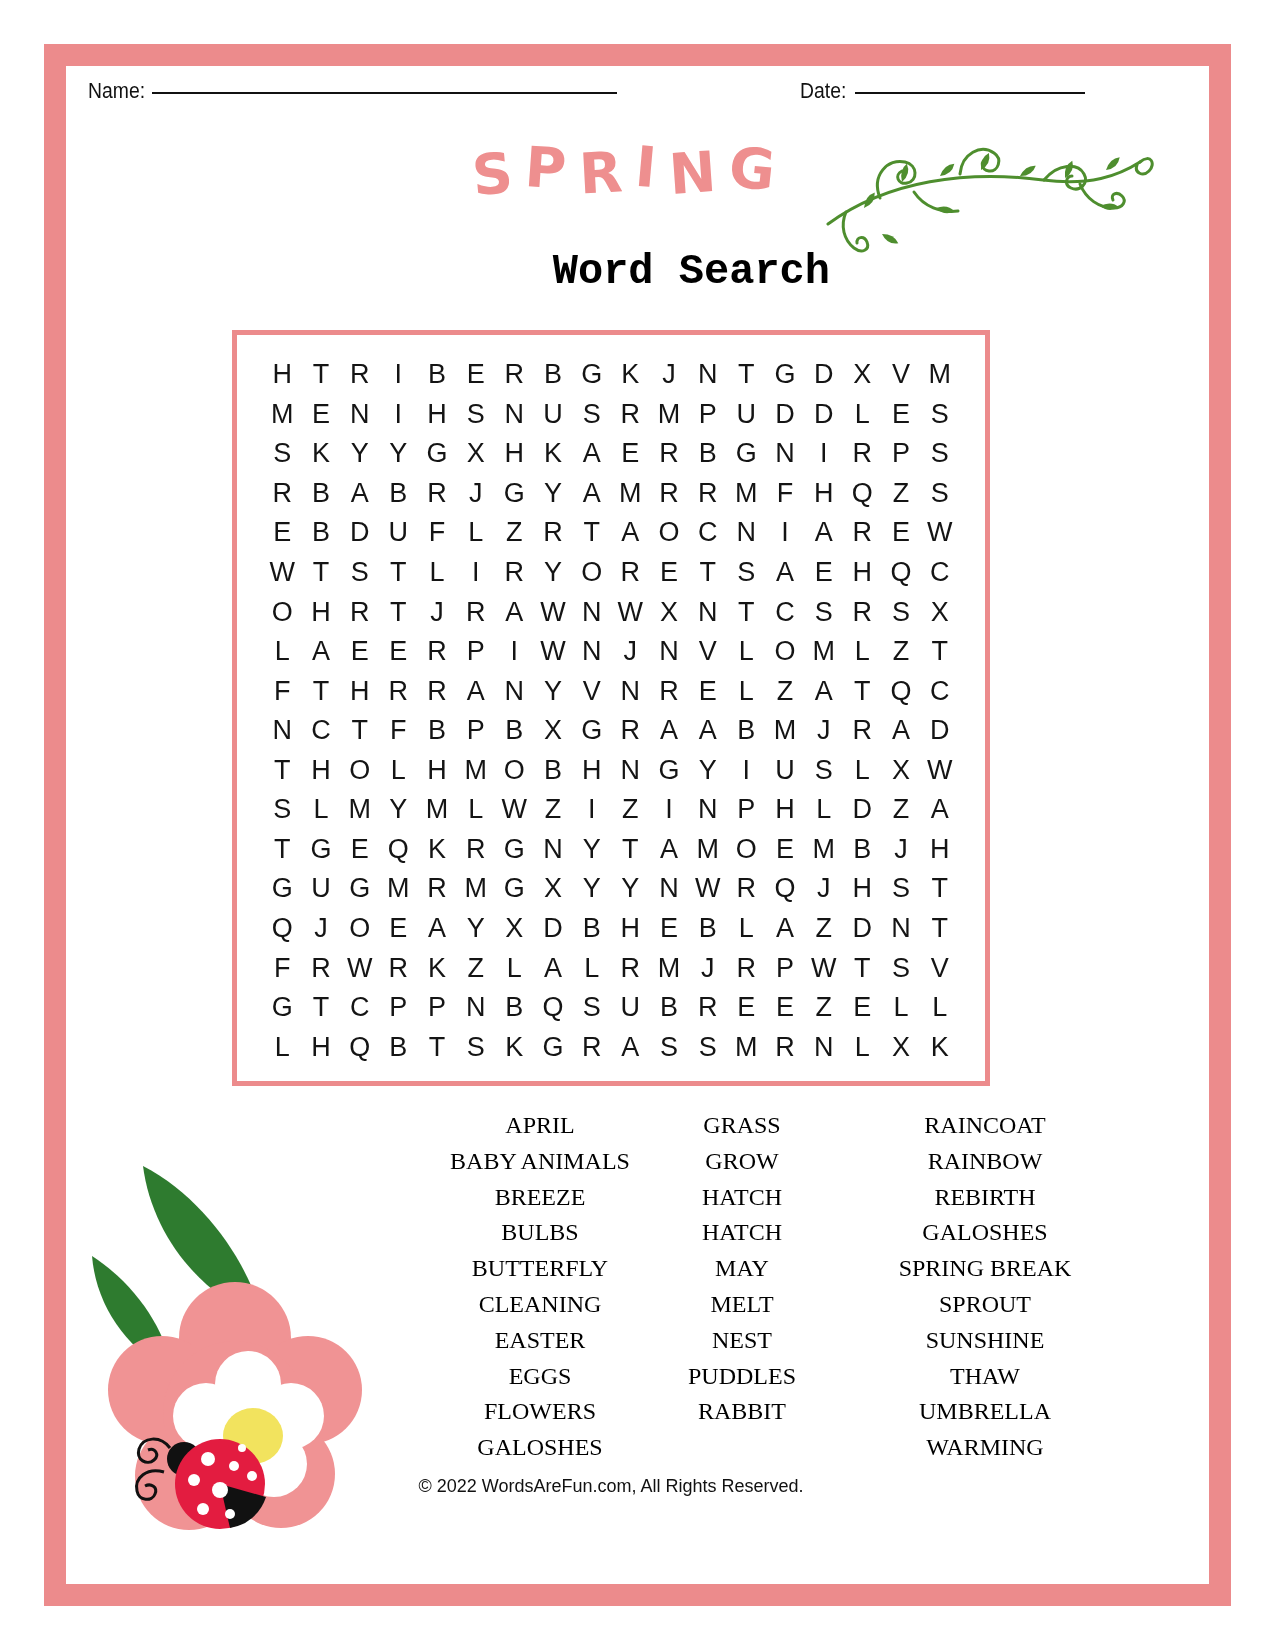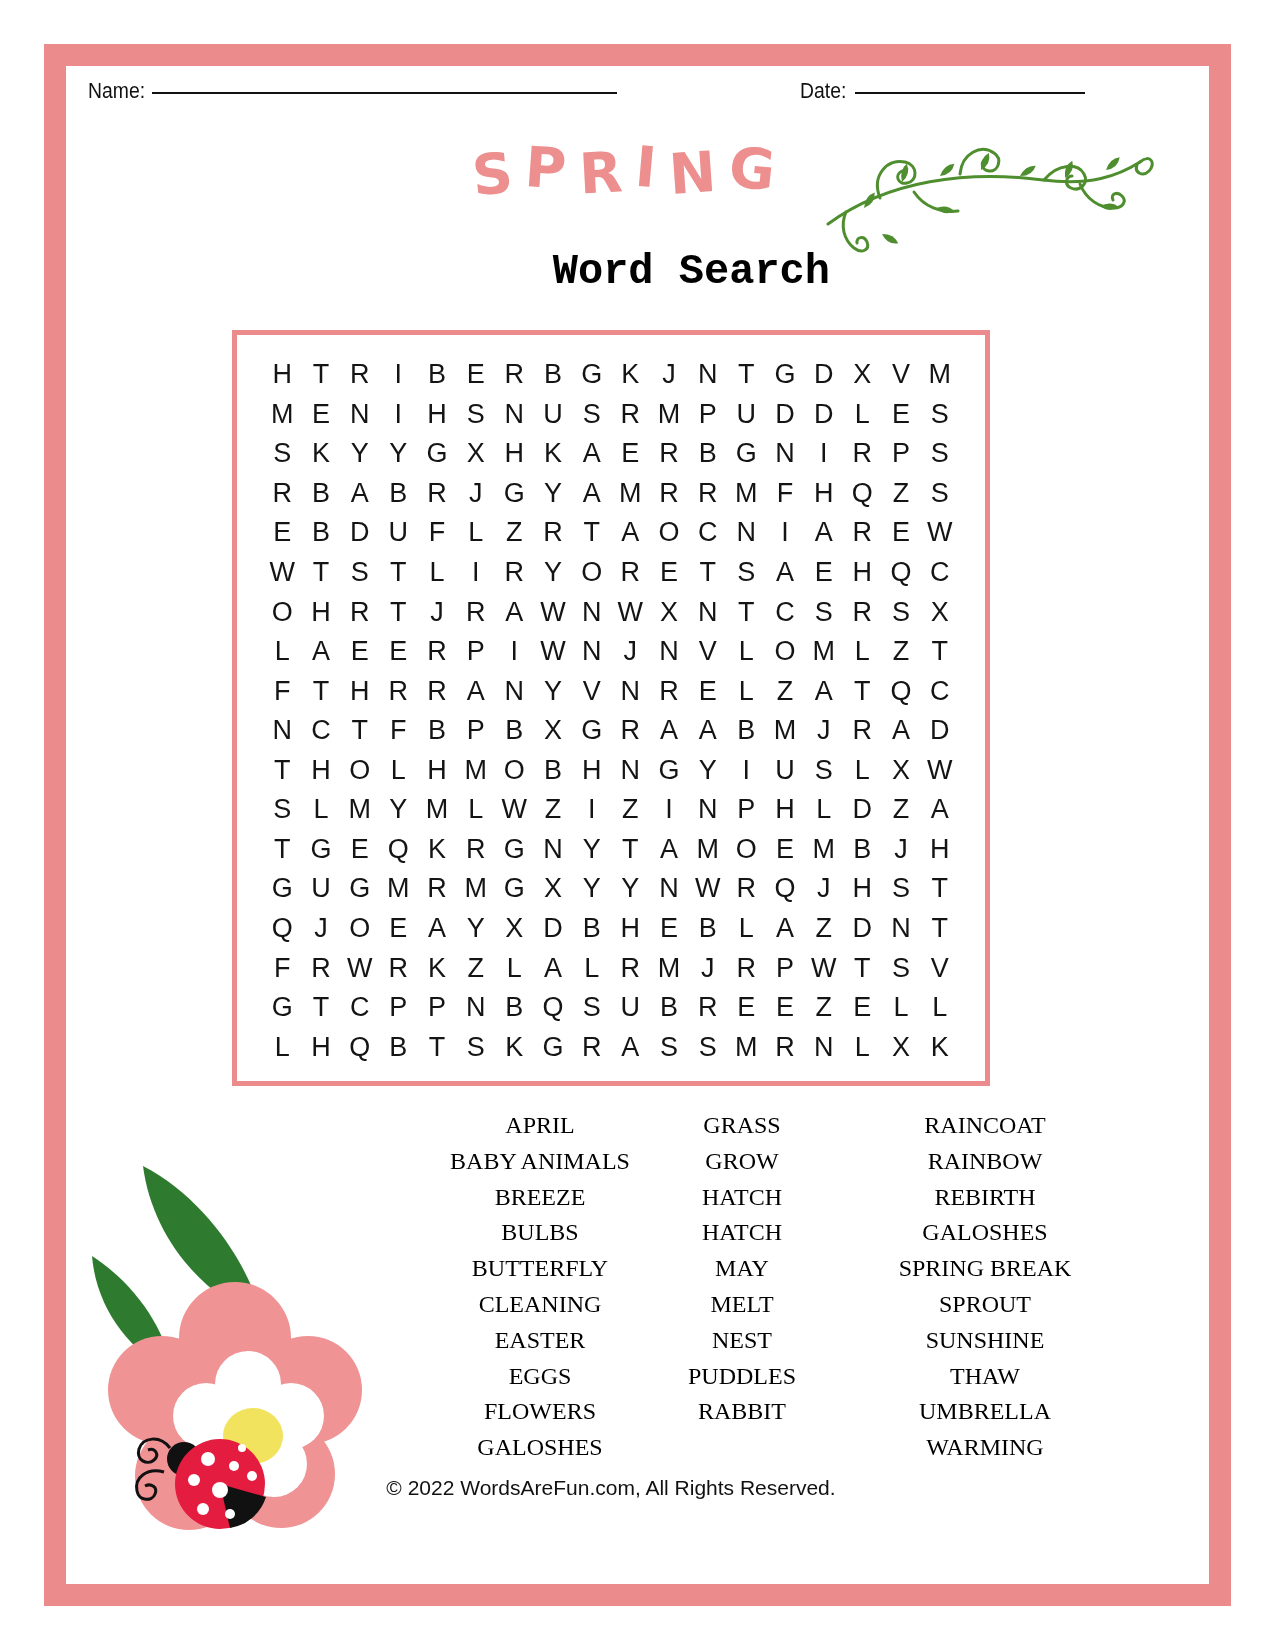--- a/index.html
+++ b/index.html
@@ -45,21 +45,21 @@
       font-family:"Liberation Sans",sans-serif;font-size:27px;color:var(--ink);}
 
   
   .wordcol{position:absolute;text-align:center;font-family:"Liberation Serif",serif;
       font-size:24px;color:#000;line-height:35.8px;white-space:nowrap;}
   .wordcol-1{left:395px;top:1108px;width:290px;}
   .wordcol-2{left:617px;top:1108px;width:250px;}
   .wordcol-3{left:850px;top:1108px;width:270px;}
 
   .footer{position:absolute;left:232px;top:1476px;width:758px;text-align:center;
-      font-family:"Liberation Sans",sans-serif;font-size:21px;color:#111;}
+      font-family:"Liberation Sans",sans-serif;font-size:18px;color:#111;}
 
   
   .flower{position:absolute;left:70px;top:1128px;width:345px;height:405px;}
 </style>
 </head>
 <body>
 
 <div class="page">
   <div class="frame"></div>
 

